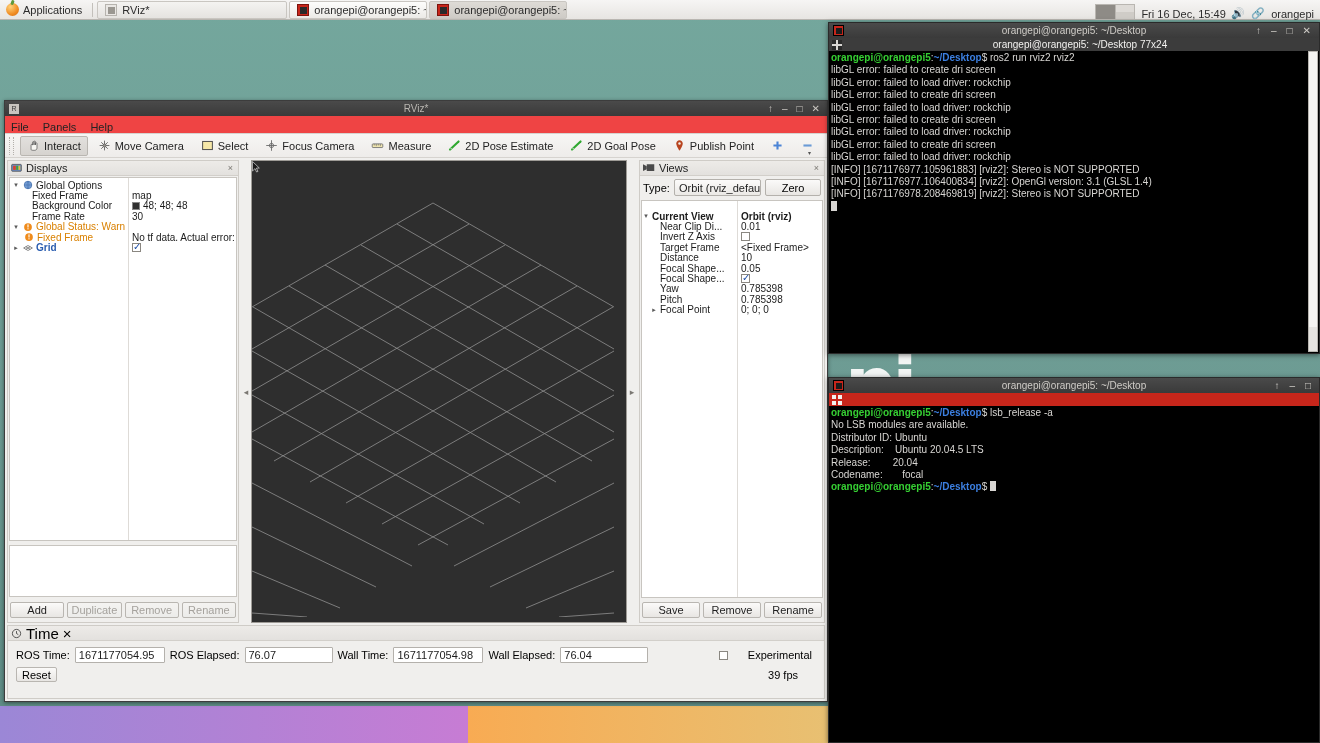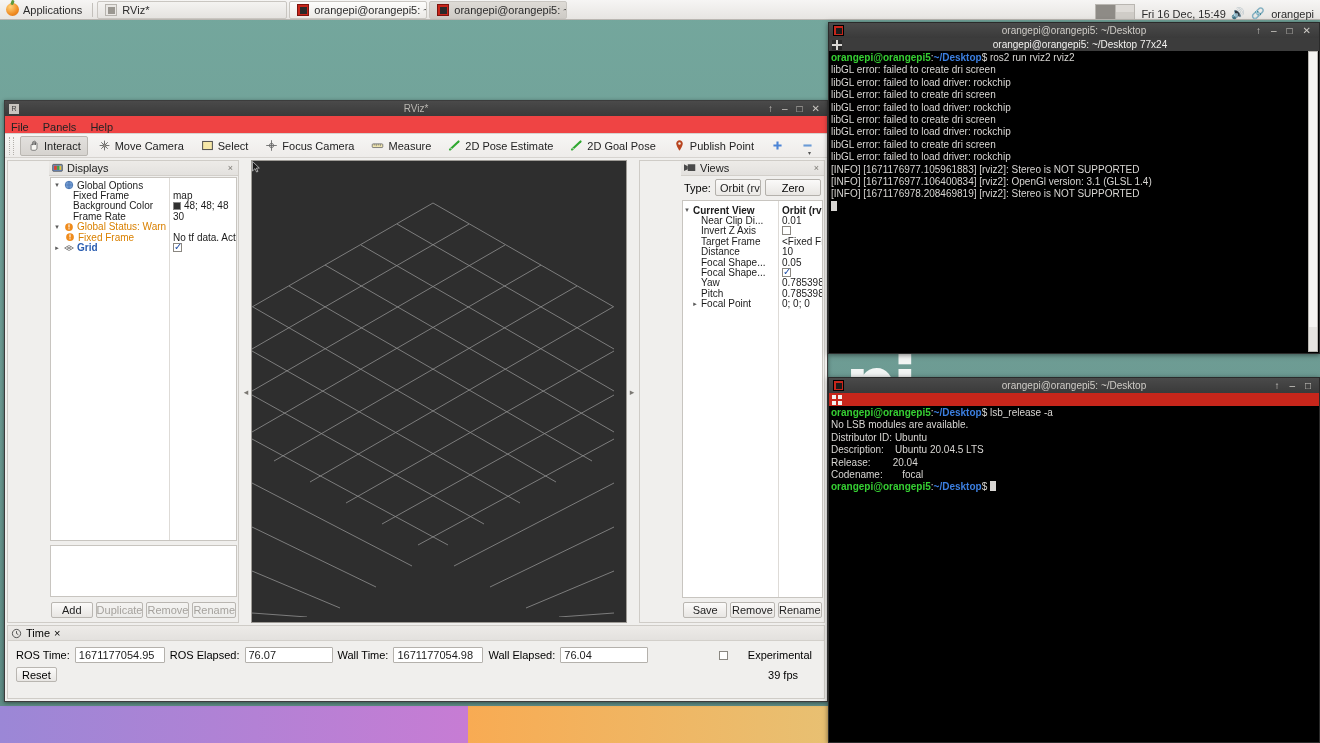--- a/index.html
+++ b/index.html
@@ -131,21 +131,20 @@
     border: 1px solid transparent; border-radius: 2px; white-space: nowrap;
   }
   .tbtn.checked { background: linear-gradient(180deg,#e2e0dd 0%,#d6d3cf 100%); border-color: #b9b6b1; }
   .tico { width: 13px; height: 13px; display: block; flex: none; }
 
   .rviz-body { flex: 1; display: flex; min-height: 0; }
 
   .panel {
     background: #f0efed; display: flex; flex-direction: column;
     border: 1px solid #cfccc7;
-    padding-left: 41px;
   }
   .panel-head {
     height: 15px; background: linear-gradient(180deg,#edebe8 0%,#e3e1de 100%);
     border-bottom: 1px solid #d2cfca;
     display: flex; align-items: center; gap: 4px; padding: 0 3px;
     font-size: 11px; color: #232323;
   }
   .panel-head .x { margin-left: auto; color: #7b7873; font-size: 9px; padding-right: 2px; }
 
   
@@ -212,21 +211,21 @@
   .vbold { font-weight: bold; }
 
   
   #timepanel {
     height: 74px; background: #f0efed; border: 1px solid #cfccc7; margin: 0 2px 2px 2px;
     display: flex; flex-direction: column;
   }
   .time-head {
     height: 15px; background: linear-gradient(180deg,#edebe8 0%,#e3e1de 100%);
     border-bottom: 1px solid #d2cfca; display: flex; align-items: center; gap: 4px;
-    padding: 0 3px; font-size: 11px;
+    padding: 0 3px; font-size: 15px;
   }
   .time-row { display: flex; align-items: center; gap: 5px; padding: 6px 6px 2px 8px; font-size: 11px; }
   .tfield {
     height: 16px; border: 1px solid #b4b1ac; background: #fff; border-radius: 1px;
     display: flex; align-items: center; padding: 0 3px; font-size: 11px; color: #1b1b1b;
   }
   .tfield.w1 { width: 90px; }
   .tfield.w2 { width: 88px; }
   .exp { margin-left: auto; display: flex; align-items: center; gap: 20px; padding-right: 6px; }
   .time-row2 { display: flex; align-items: center; padding: 2px 6px 0 8px; font-size: 11px; }
@@ -606,21 +605,21 @@
           <div class="combo">
             <span>Orbit (rviz_default_</span>
 
           </div>
           <div class="zerobtn">Zero</div>
         </div>
 
         <div class="vtree">
           <div class="vtree-split"></div>
 
-          <div class="vrow" style="margin-top:4px">
+          <div class="vrow" style="margin-top:10px">
             <span class="vcell-l">
               <span class="arrow">▾</span>
               <span class="vbold">Current View</span>
             </span>
             <span class="vcell-r vbold">Orbit (rviz)</span>
           </div>
 
           <div class="vrow">
             <span class="vcell-l" style="padding-left:18px">
                 <span>Near Clip Di...</span>

